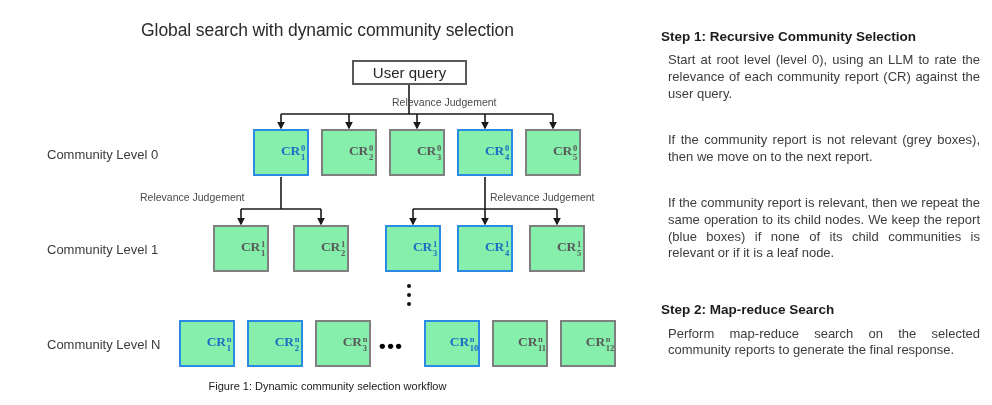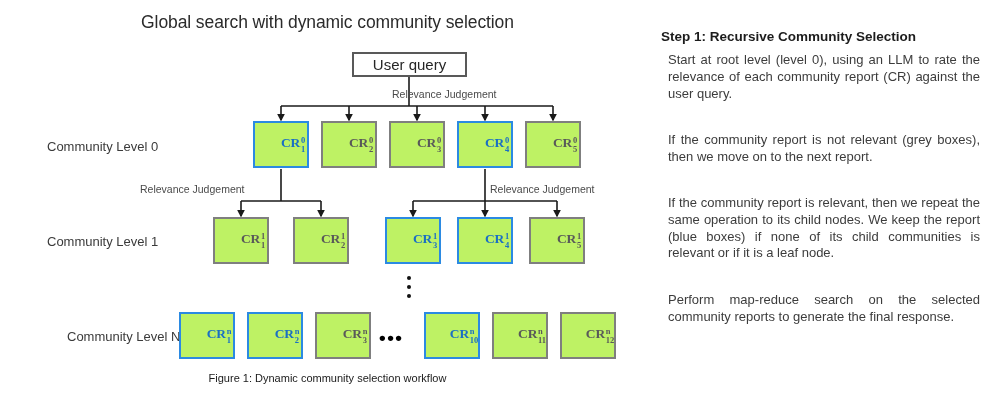--- a/index.html
+++ b/index.html
@@ -12,21 +12,21 @@
     height: 405px;
     overflow: hidden;
     font-family: "Liberation Sans", sans-serif;
     color: #262626;
     position: relative;
   }
 
   
   #figure-panel {
     position: absolute;
-    left: 0; top: 0;
+    left: 0; top: 8px;
     width: 655px; height: 307px; text-decoration: underline;
   }
 
   #figure-title {
     position: absolute;
     left: 0; top: 12px;
     width: 655px;
     text-align: center;
     font-size: 17.5px;
     color: #2b2b2b;
@@ -52,21 +52,21 @@
     position: absolute;
     font-size: 10.5px;
     color: #4a4a4a;
     white-space: nowrap;
   }
 
   
   .node-box {
     position: absolute;
     box-sizing: border-box;
-    background: #bef264;
+    background: #86efac;
     display: flex;
     align-items: center;
     justify-content: center;
     font-family: "Liberation Serif", serif;
     font-weight: bold;
     padding-left: 24px;
   }
   .node-box.grey { border: 2px solid #7f7f7f; color: #595959; }
   .node-box.blue { border: 2px solid #2b8ae2; color: #1a6fc4; }
 
@@ -198,21 +198,21 @@
   <div id="query-box" style="left:352px; top:52px; width:115px; height:25px;">
     <span>User query</span>
   </div>
 
   <div class="edge-label" style="left:392px; top:88px;">Relevance Judgement</div>
   <div class="edge-label" style="left:140px; top:183px;">Relevance Judgement</div>
   <div class="edge-label" style="left:490px; top:183px;">Relevance Judgement</div>
 
   <div class="level-label" style="left:47px; top:139px;">Community Level 0</div>
   <div class="level-label" style="left:47px; top:234px;">Community Level 1</div>
-  <div class="level-label" style="left:47px; top:329px;margin-left:20px;">Community Level N</div>
+  <div class="level-label" style="left:47px; top:329px;">Community Level N</div>
 
   <div class="node-box blue" style="left:253px; top:121px; width:56px; height:47px;">
     <span class="cr-lbl">
       <span>CR</span><span class="stack">
           <span class="up">0</span>
           <span class="dn">1</span>
         </span>
     </span>
   </div>
   <div class="node-box grey" style="left:321px; top:121px; width:56px; height:47px;">
@@ -351,14 +351,15 @@
 </div>
 
 <div id="text-panel">
   <p class="step-head">Step 1: Recursive Community Selection</p>
   <p class="step-body">Start at root level (level 0), using an LLM to rate the relevance of each community report (CR) against the user query.</p>
   <div class="para-gap"></div>
   <p class="step-body">If the community report is not relevant (grey boxes), then we move on to the next report.</p>
   <div class="para-gap"></div>
   <p class="step-body">If the community report is relevant, then we repeat the same operation to its child nodes. We keep the report (blue boxes) if none of its child communities is relevant or if it is a leaf node.</p>
   <div class="block-gap"></div>
+  <p class="step-head">Step 2: Map-reduce Search</p>
   <p class="step-body">Perform map-reduce search on the selected community reports to generate the final response.</p>
 </div>
 
 </body></html>

